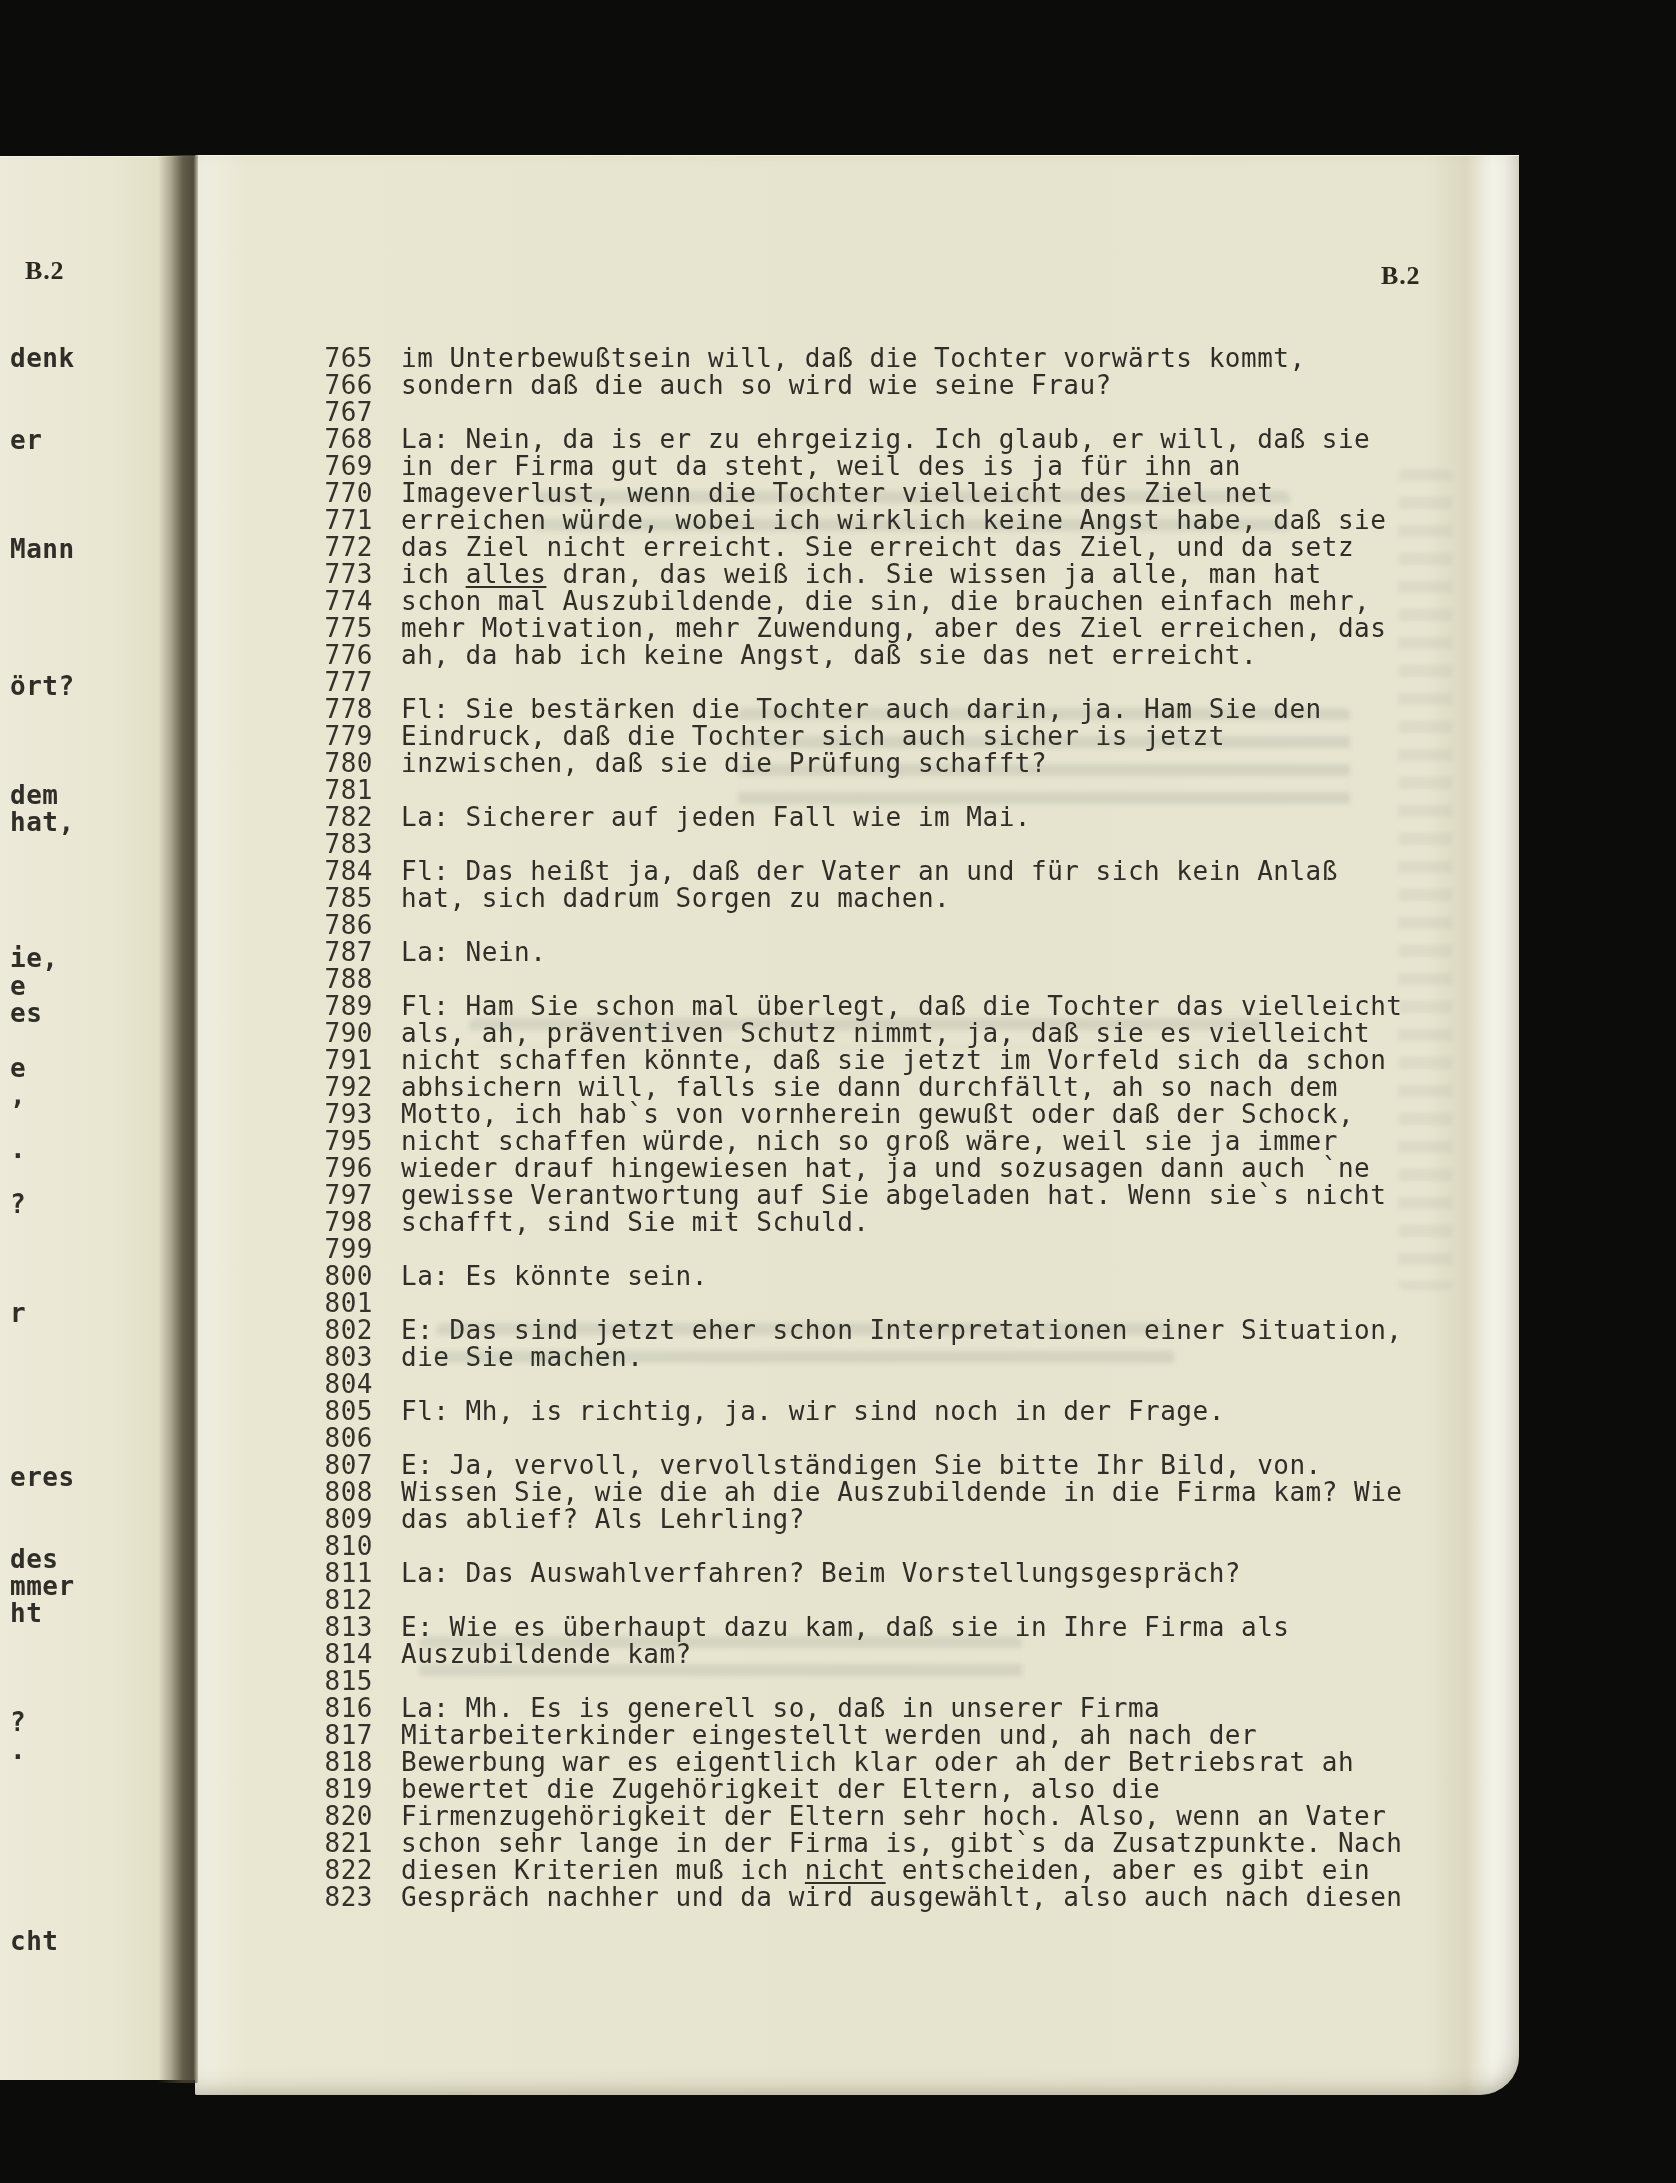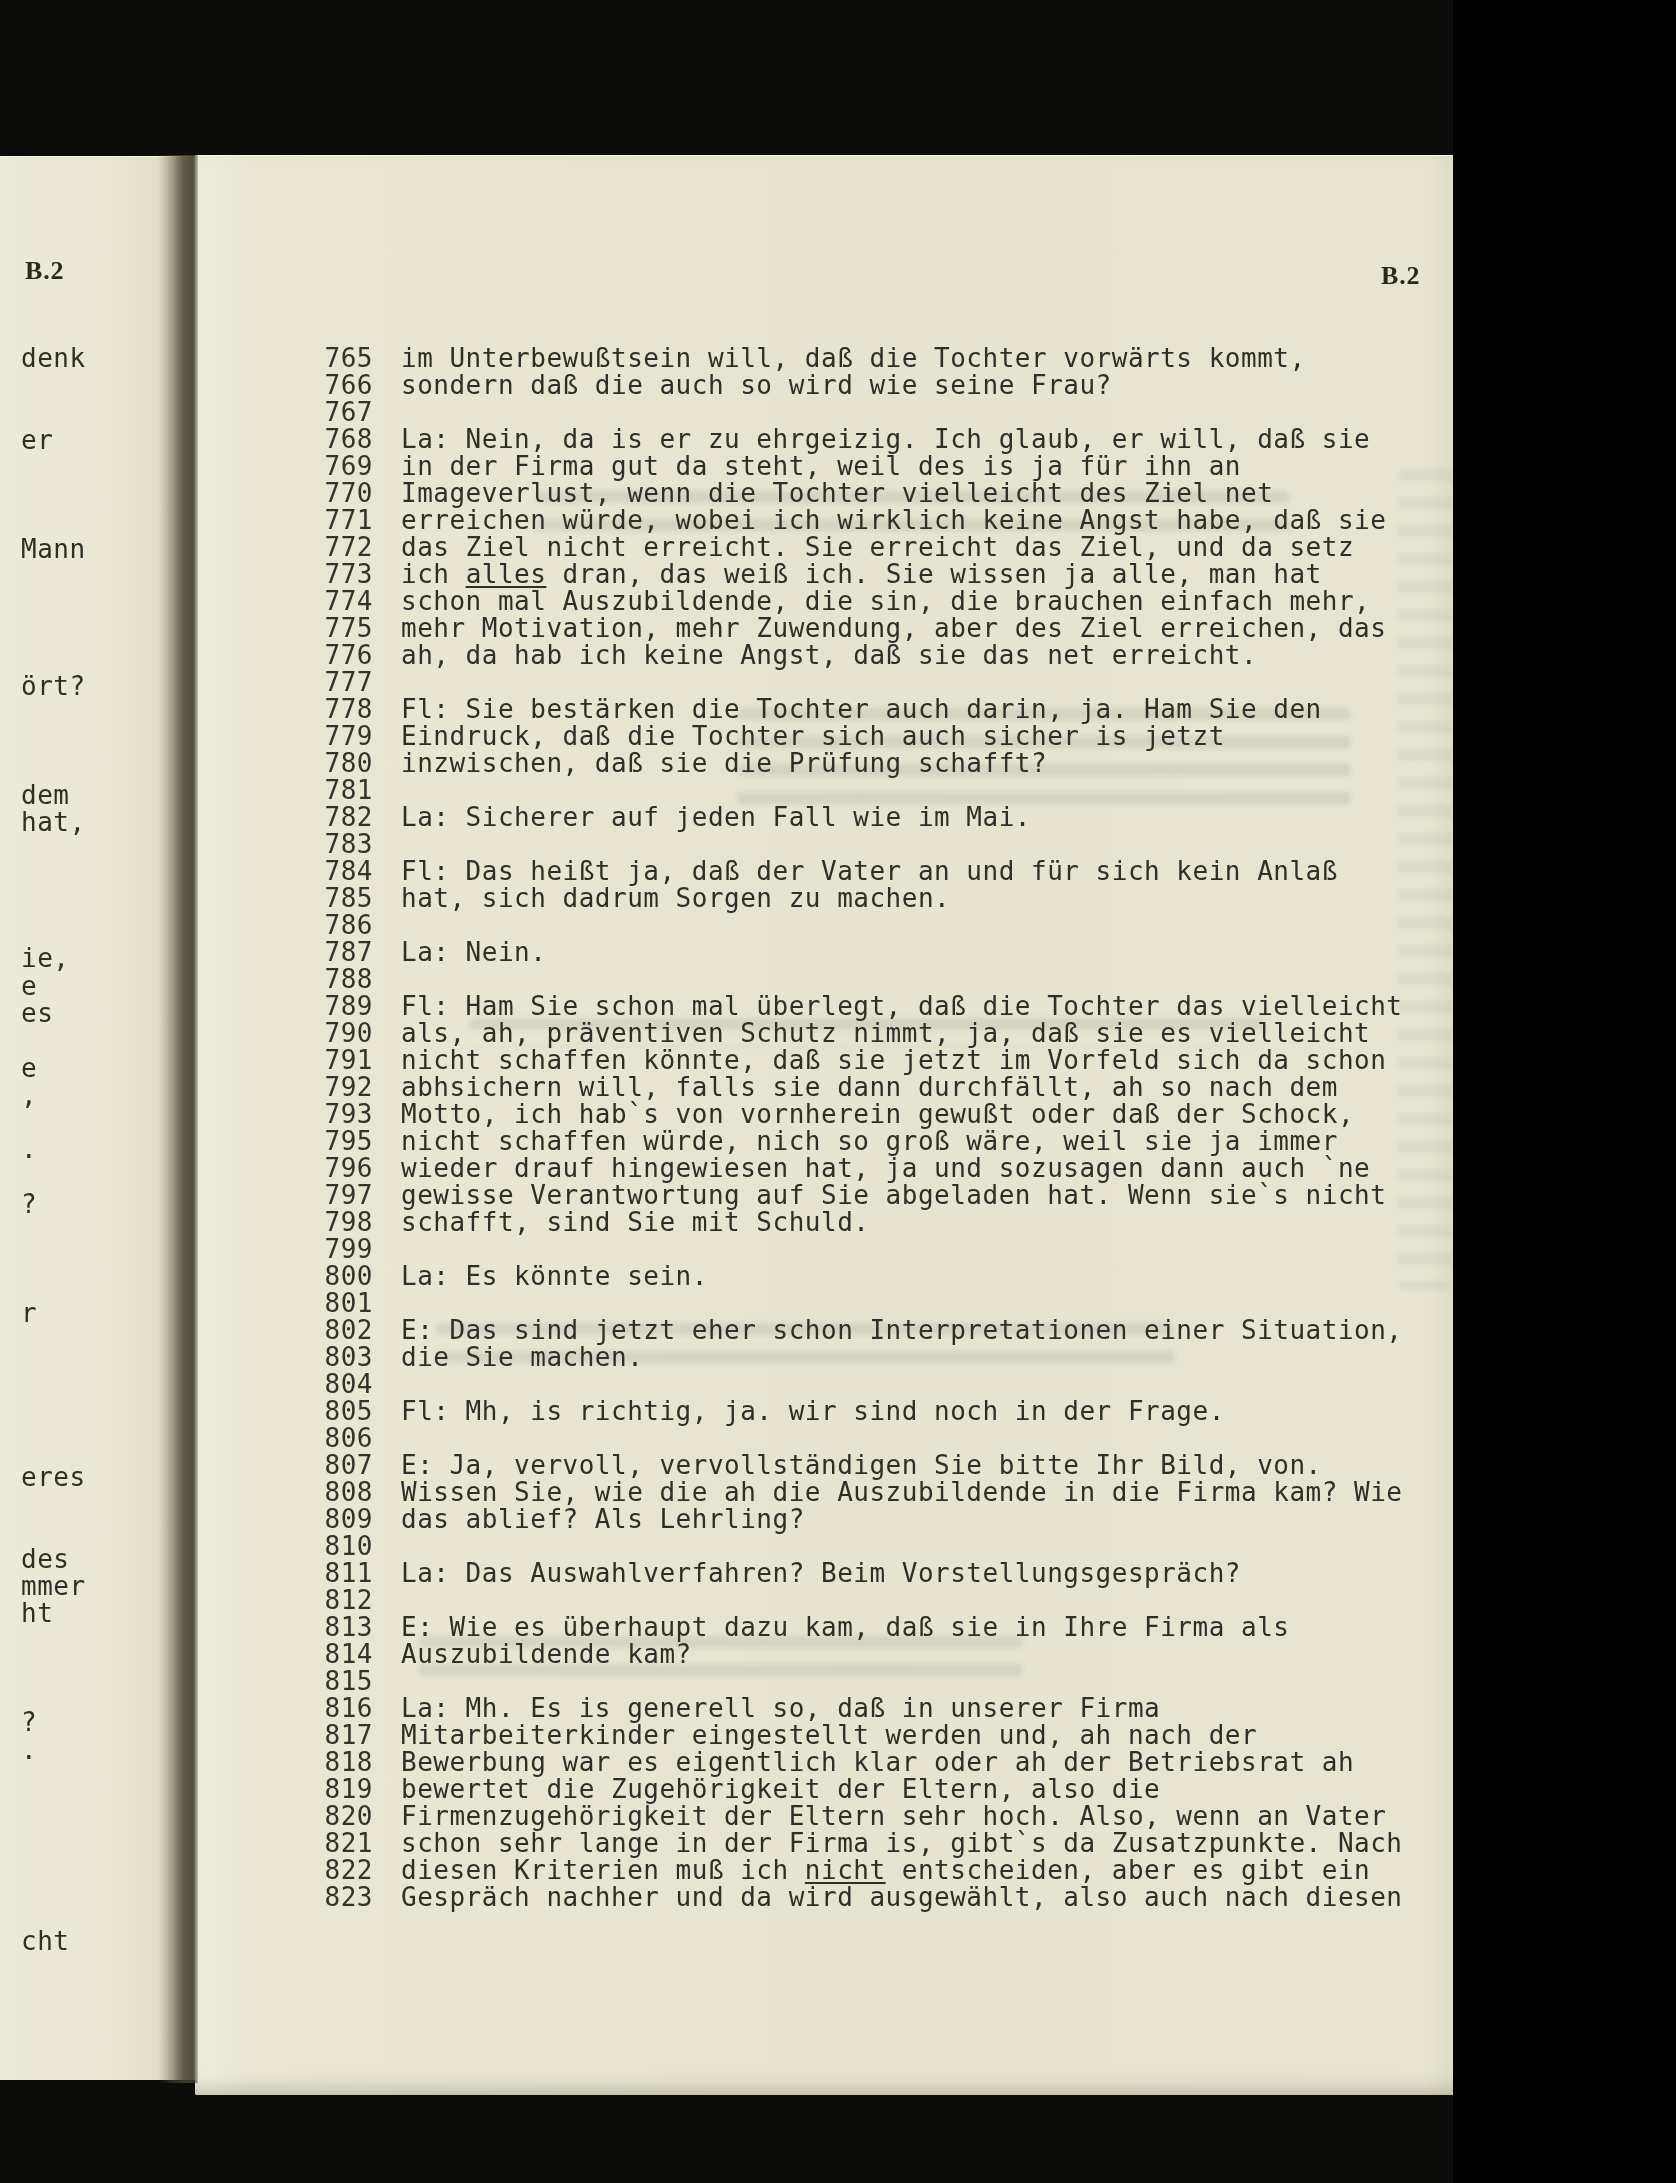--- a/index.html
+++ b/index.html
@@ -1,18 +1,18 @@
 <!DOCTYPE html>
 <html style="font-size:13.4px"><head>
 <meta charset="utf-8">
 <style>
   html,body{margin:0;padding:0;background:#000;}
   .root{
     position:relative;
-    width:1453px;height:2183px;
+    width:1676px;height:2183px;
     background:#0c0c0a;
     overflow:hidden;
     font-family:"DejaVu Sans Mono", monospace;
   }
   
   .left-page{
     position:absolute;left:0;top:156px;width:195px;height:1923px;
     background:linear-gradient(90deg,#ecead8 0%,#e9e7d2 55%,#e2dfc6 82%,#d6d2b6 100%);
     border-top:1.7px solid #f3f2e6;
   }
@@ -56,23 +56,23 @@
   .t-num{flex:0 0 52px;width:52px;text-align:right;color:#34322b;}
   .t-text{margin-left:28px;}
   .t-text .u{
     text-decoration:underline;
     text-decoration-thickness:2.1px;
     text-underline-offset:3.4px;
   }
   
   .fragments{position:absolute;left:0;top:0;width:168px;height:2183px;pointer-events:none;}
   .frag{
-    position:absolute;left:21px;
+    position:absolute;left:10px;
     font-size:26px;line-height:27px;letter-spacing:0.5px;
-    color:#302e28;white-space:pre;
+    color:#302e28;white-space:pre;font-weight:bold;
   }
   
   .ghost{
     position:absolute;
     background:repeating-linear-gradient(180deg,
       rgba(116,128,124,0.16) 0px, rgba(116,128,124,0.16) 11.7px,
       rgba(116,128,124,0) 11.7px, rgba(116,128,124,0) 28px);
     filter:blur(2.5px);
     border-radius:6.7px;
     pointer-events:none;

